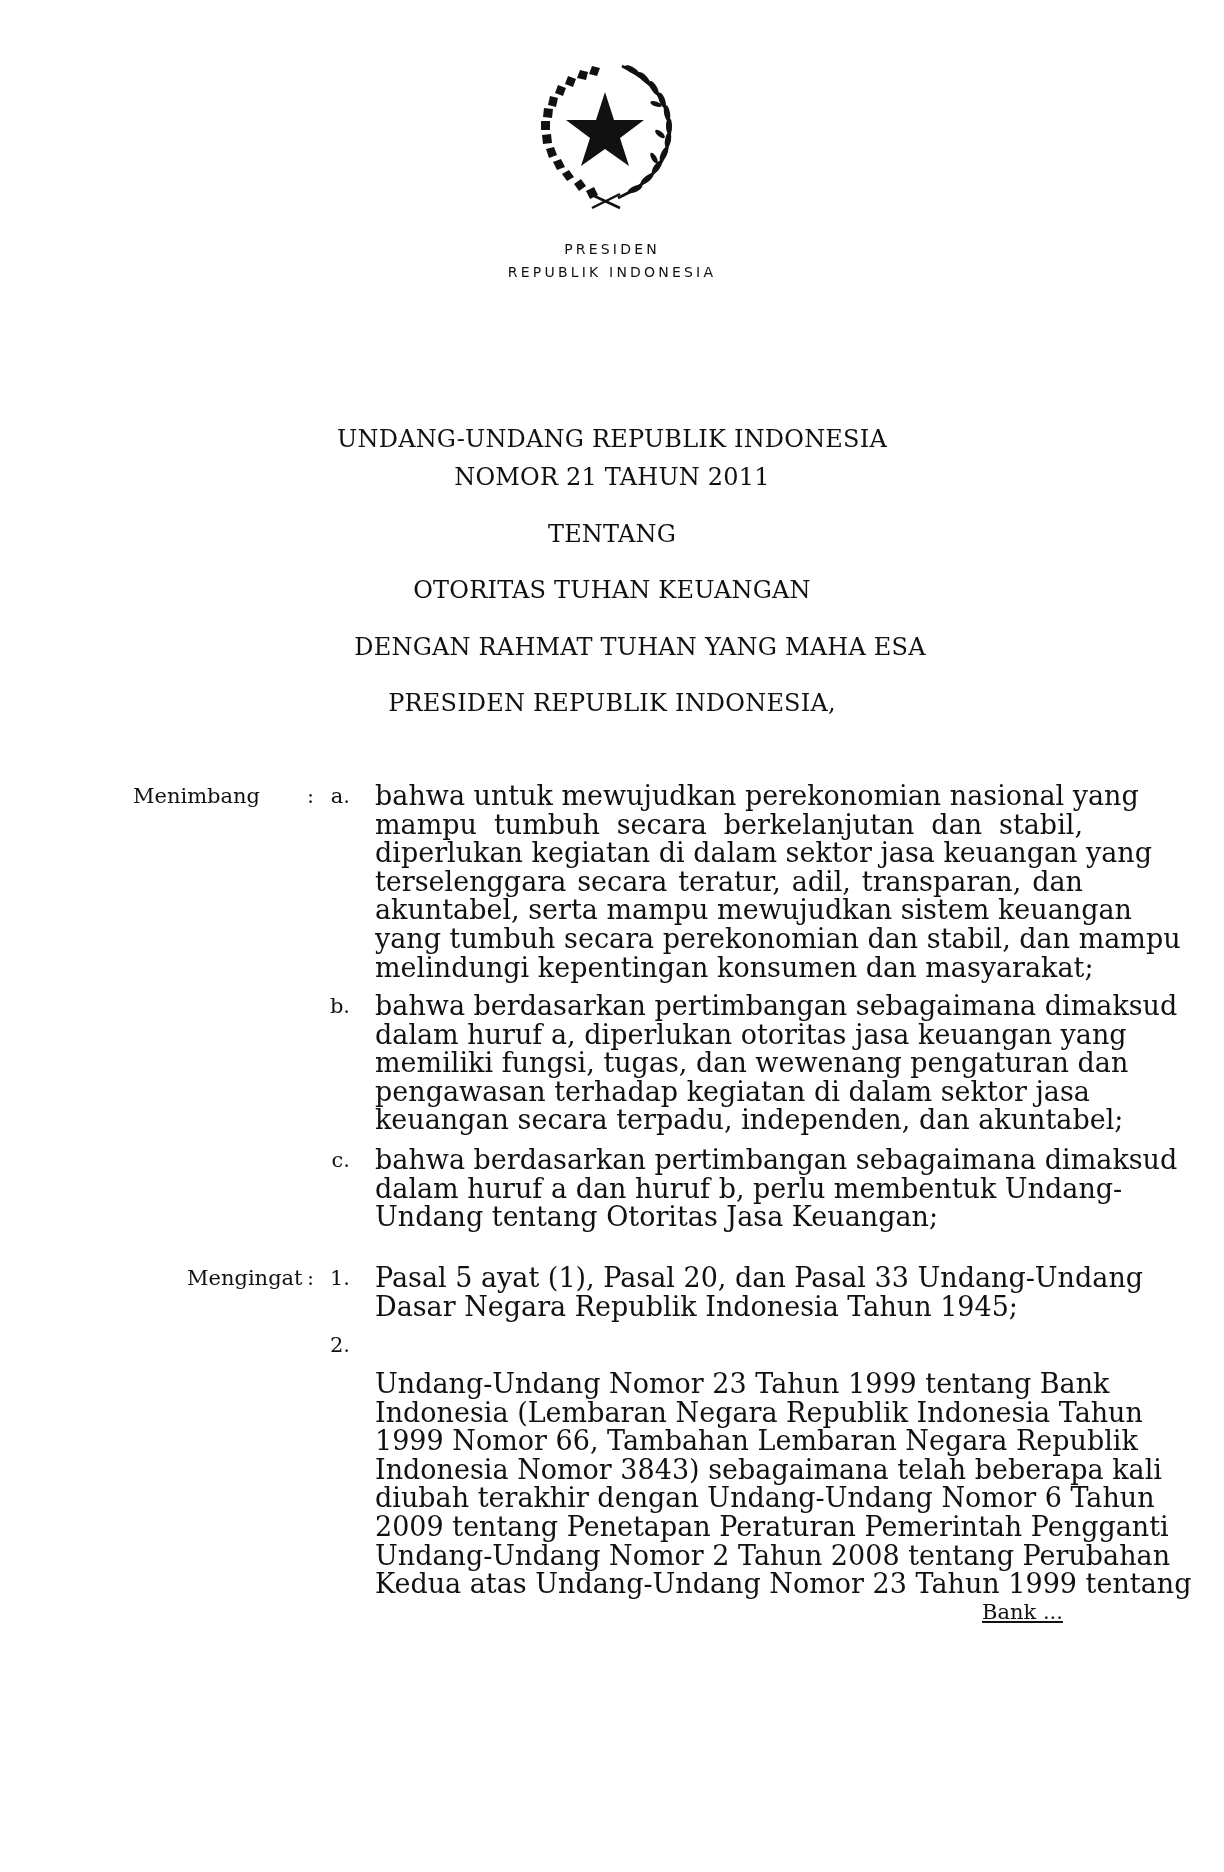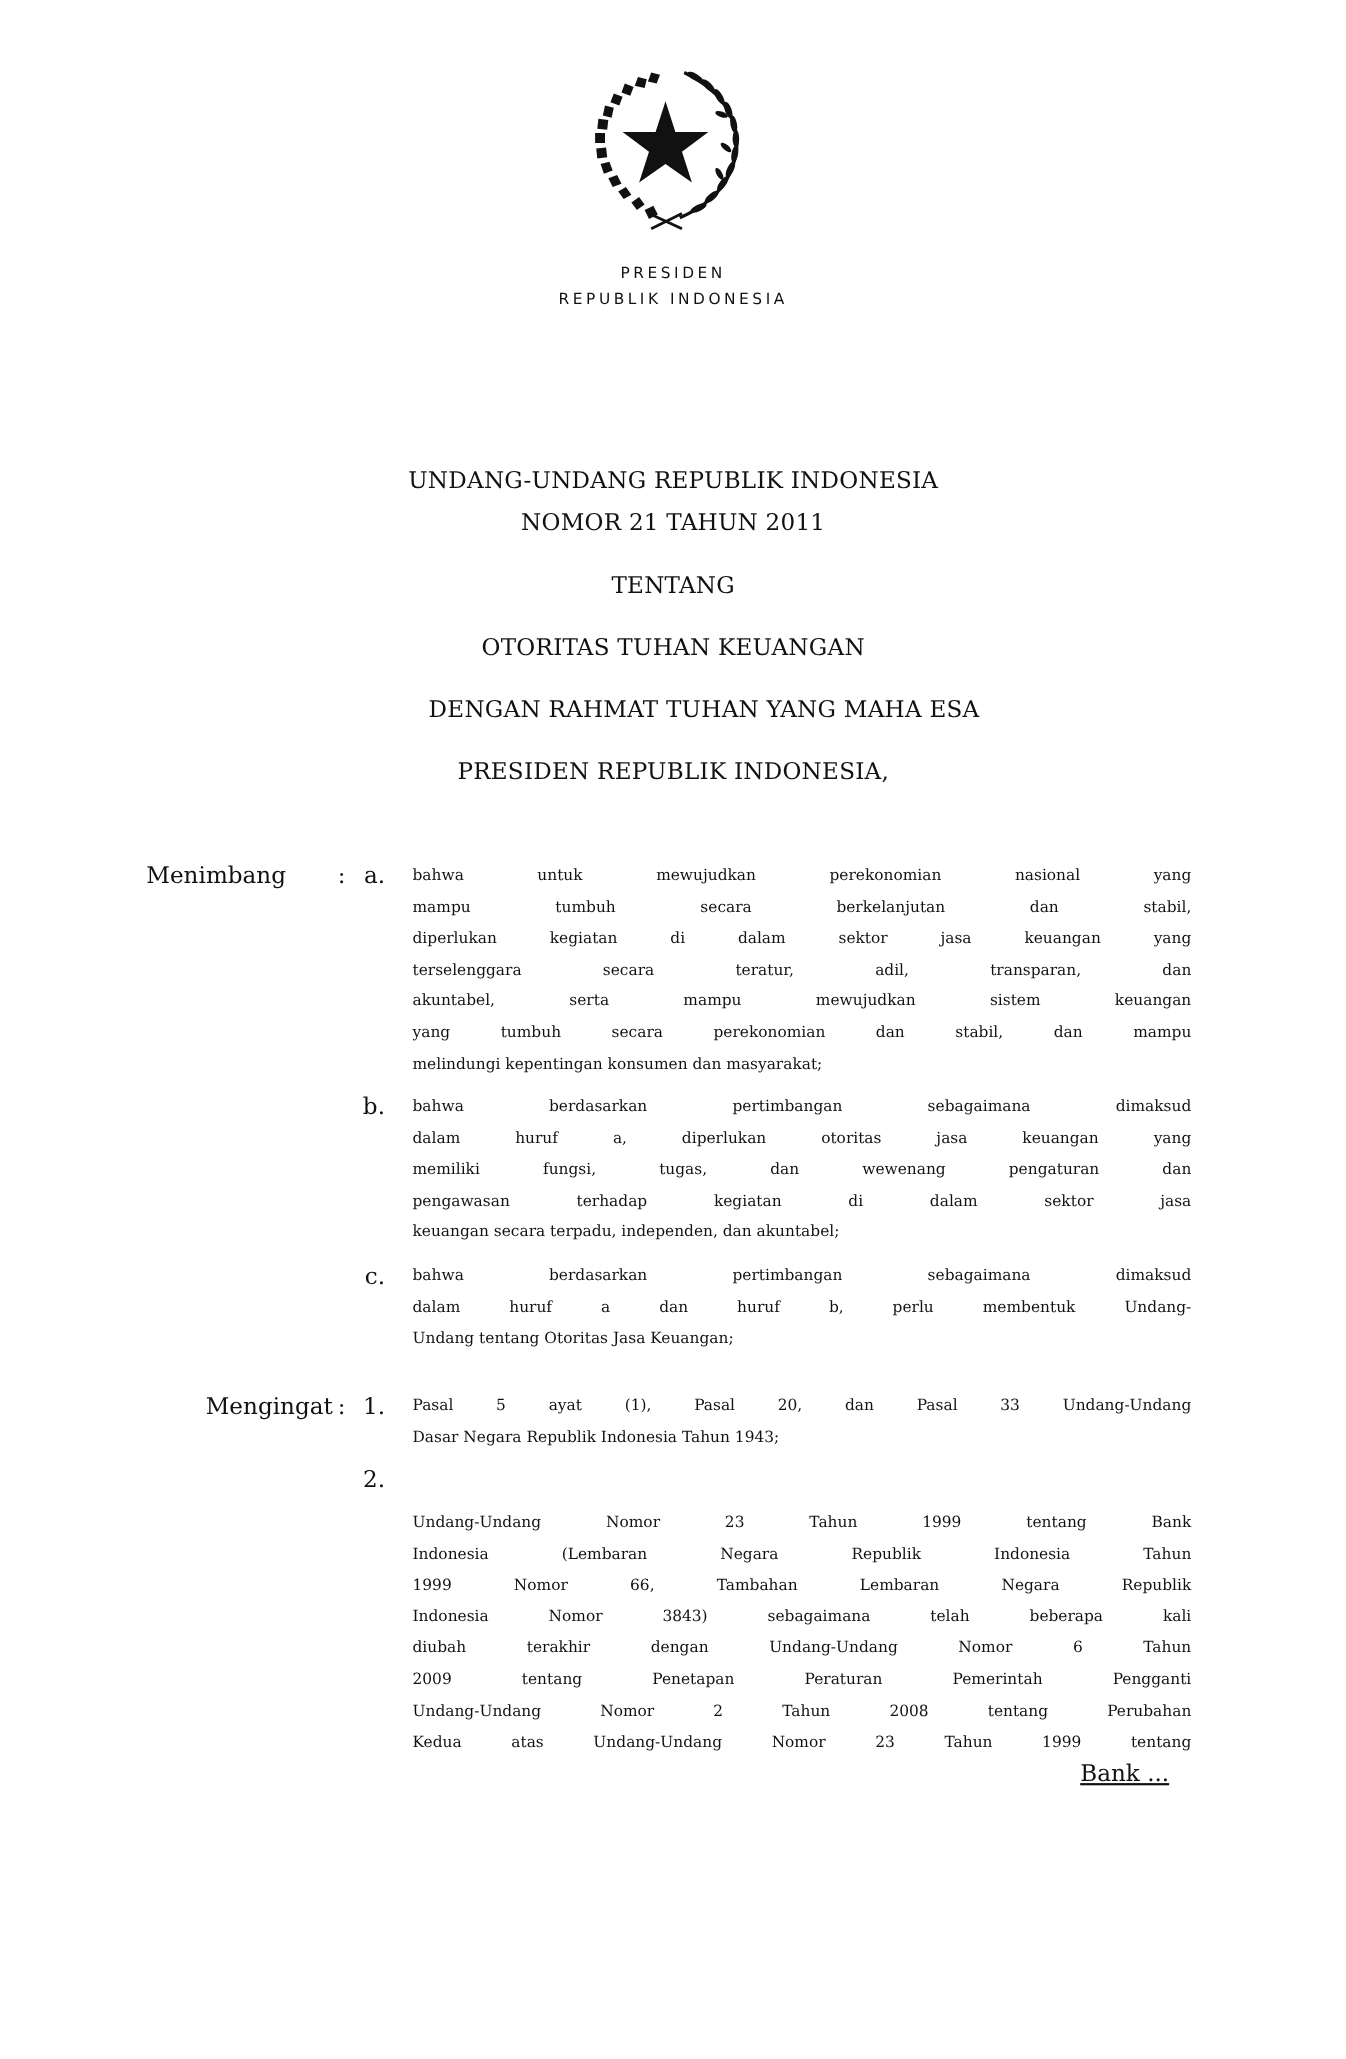--- a/index.html
+++ b/index.html
@@ -5,27 +5,27 @@
   html, body { margin: 0; padding: 0; background: #ffffff; }
   body { width: 1224px; height: 1872px; position: relative; overflow: hidden; color: #111111;
          font-family: "DejaVu Serif", "Liberation Serif", serif; }
   .emblem { position: absolute; left: 528px; top: 58px; width: 160px; height: 152px; }
   .letterhead { position: absolute; left: 0; width: 1224px; text-align: center;
                 font-family: "DejaVu Sans", "Liberation Sans", sans-serif; font-size: 14px;
                 letter-spacing: 3.2px; color: #111; }
   .lh1 { top: 241px; }
   .lh2 { top: 264px; }
   .title { position: absolute; left: 0; width: 1224px; text-align: center;
-           font-size: 21px; letter-spacing: 0.2px; color: #111; }
+           font-size: 24px; letter-spacing: 0.2px; color: #111; }
   .t1 { top: 425px; } .t2 { top: 463px; } .t3 { top: 520px; }
   .t4 { top: 576px; } .t5 { top: 633px; padding-left: 28px; } .t6 { top: 689px; }
   .section-label { position: absolute; font-size: 21px; }
   .colon { position: absolute; font-size: 21px; }
   .item-marker { position: absolute; font-size: 21px; text-align: right; width: 30px; }
-  .item-text { position: absolute; left: 375px; width: 708px; font-size: 14px;
+  .item-text { position: absolute; left: 375px; width: 708px; font-size: 27px;
                line-height: 28.6px; text-align: justify; }
   .item-text span.line { display: block; text-align: justify; text-align-last: justify; white-space: nowrap; }
   .item-text span.line.last { text-align-last: left; }
   .footer-next { position: absolute; left: 982px; top: 1600px; font-size: 21px; text-decoration: underline; }
 </style>
 </head>
 <body>
 
 <div class="emblem">
   <svg width="160" height="152" viewBox="0 0 160 152">
@@ -114,21 +114,21 @@
   <span class="line">dalam huruf a dan huruf b, perlu membentuk Undang-</span>
   <span class="line last">Undang tentang Otoritas Jasa Keuangan;</span>
 </div>
 
 <div class="section-label" style="left:143px; top:1266px;margin-left:44px;">Mengingat</div>
 <div class="colon" style="left:307px; top:1266px;">:</div>
 
 <div class="item-marker" style="left:320px; top:1266px;">1.</div>
 <div class="item-text" style="top:1264px;">
   <span class="line">Pasal  5 ayat (1), Pasal 20, dan Pasal 33 Undang-Undang</span>
-  <span class="line last">Dasar Negara Republik Indonesia Tahun 1943;</span>
+  <span class="line last">Dasar Negara Republik Indonesia Tahun 1945;</span>
 </div>
 
 <div class="item-marker" style="left:320px; top:1333px;">2.</div>
 <div class="item-text" style="top:1370px;">
   <span class="line">Undang-Undang Nomor 23 Tahun 1999 tentang Bank</span>
   <span class="line">Indonesia (Lembaran Negara Republik Indonesia Tahun</span>
   <span class="line">1999 Nomor 66, Tambahan Lembaran Negara Republik</span>
   <span class="line">Indonesia Nomor 3843) sebagaimana telah beberapa kali</span>
   <span class="line">diubah terakhir dengan Undang-Undang Nomor 6 Tahun</span>
   <span class="line">2009 tentang Penetapan Peraturan Pemerintah Pengganti</span>

